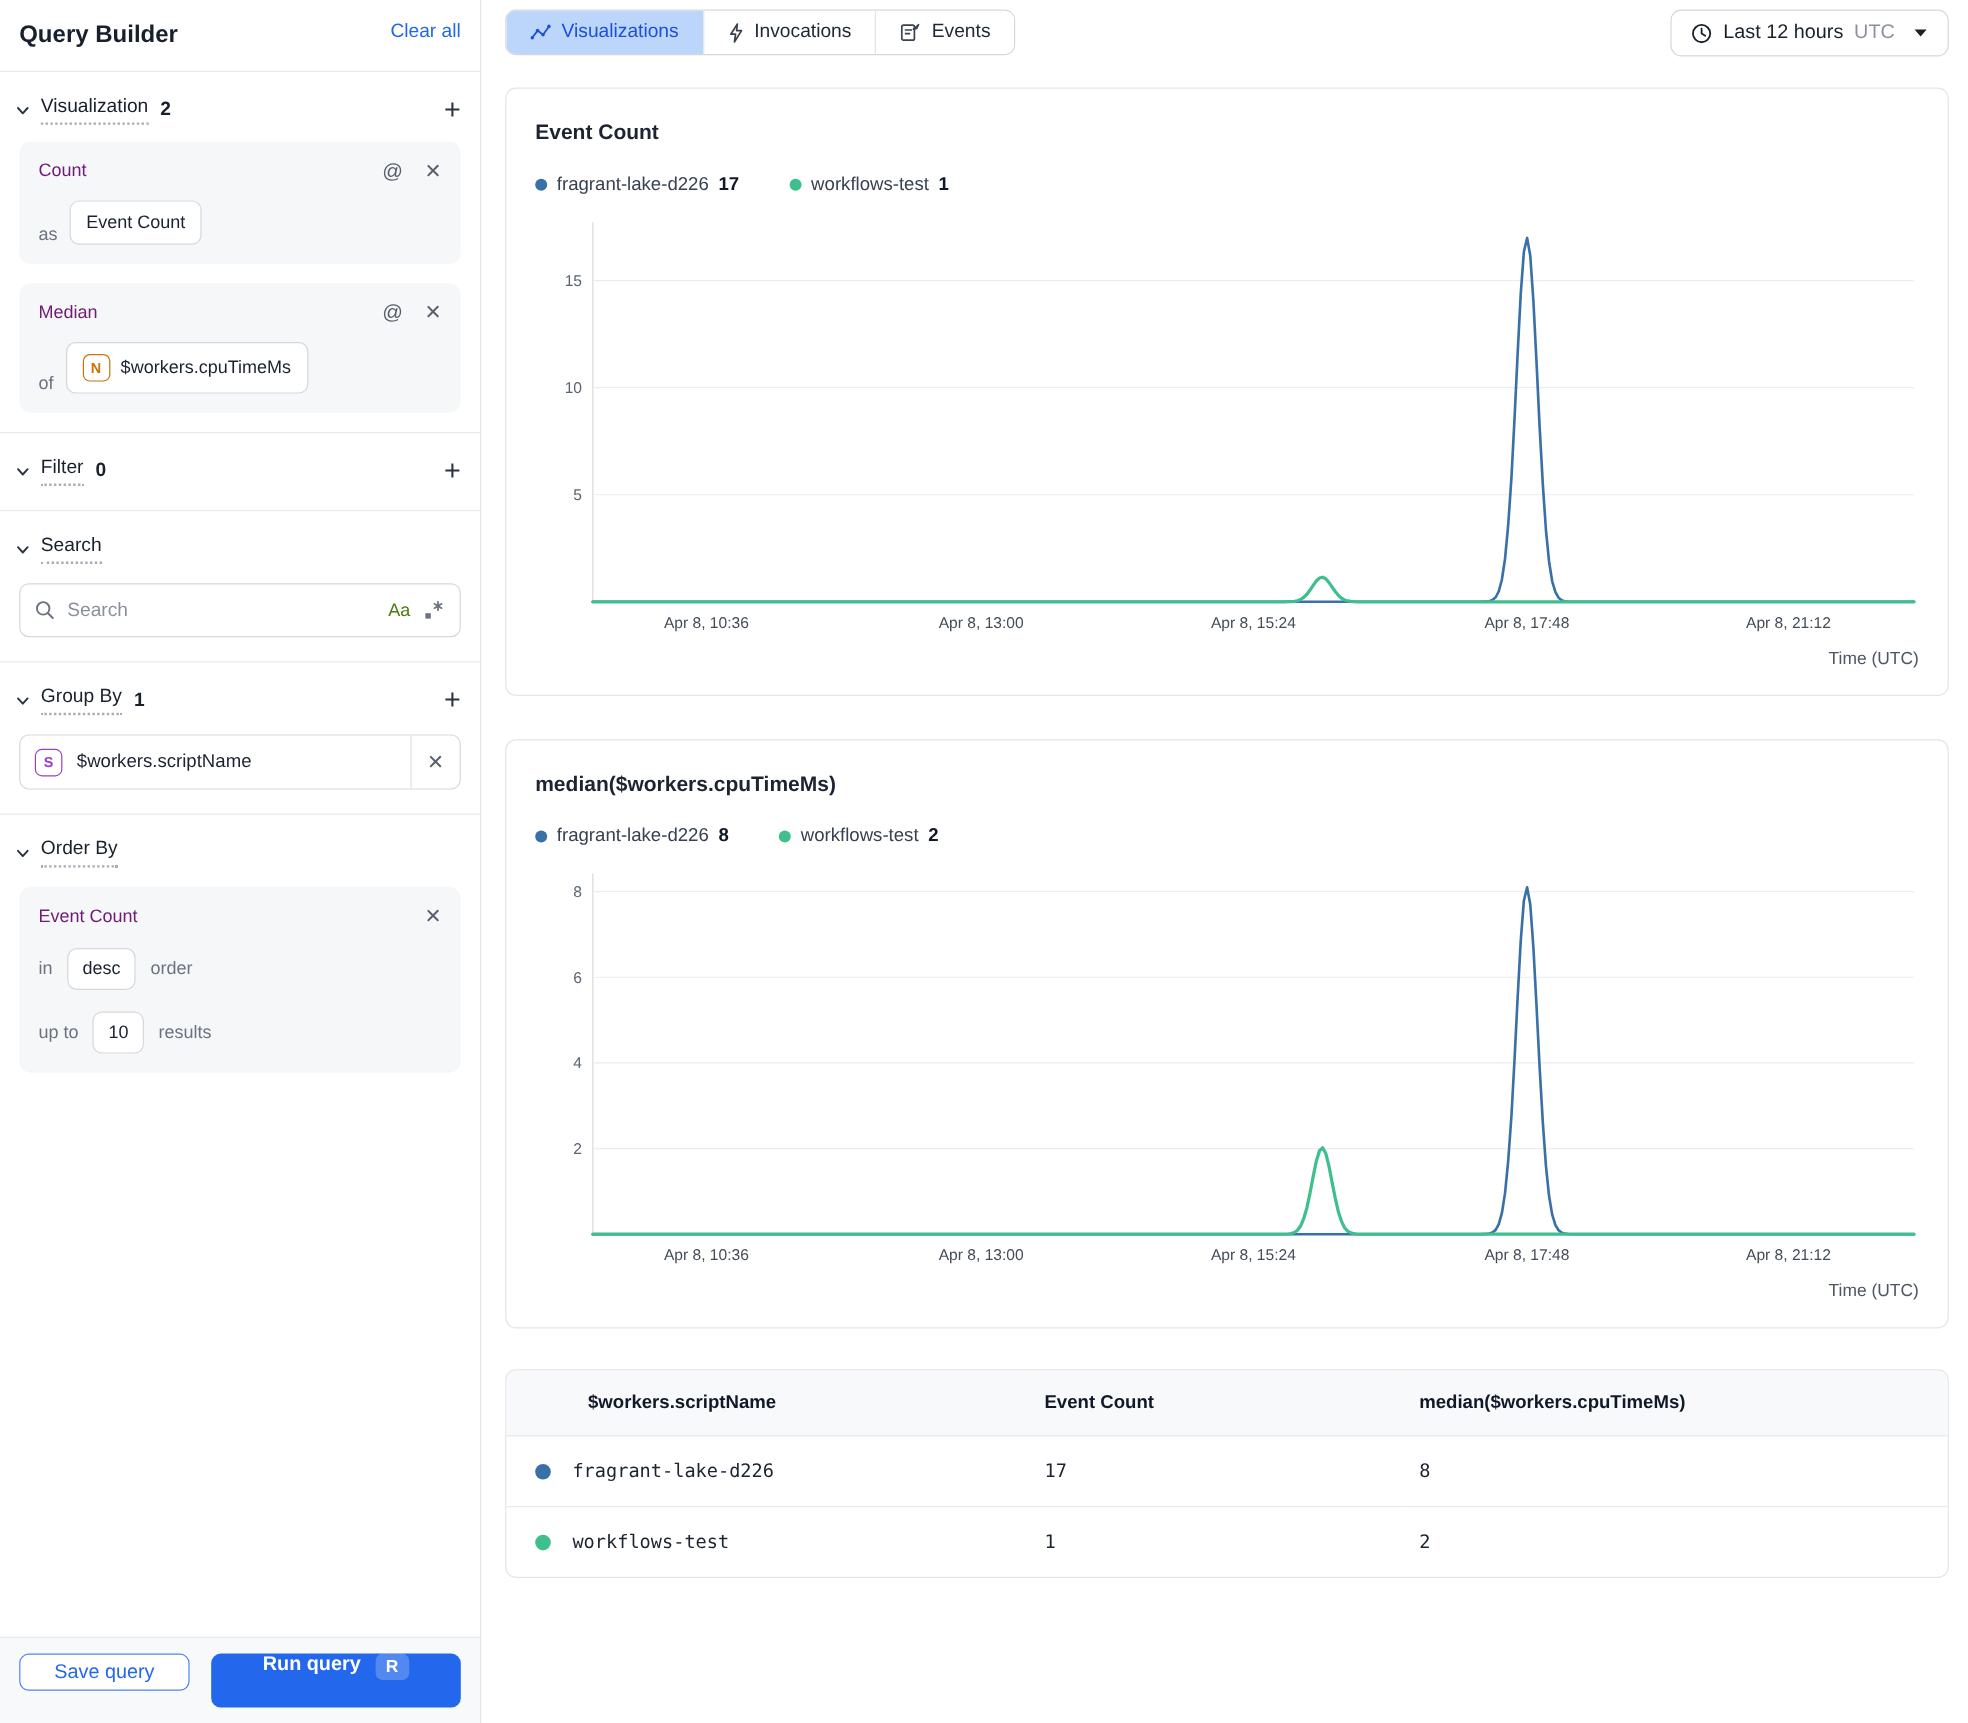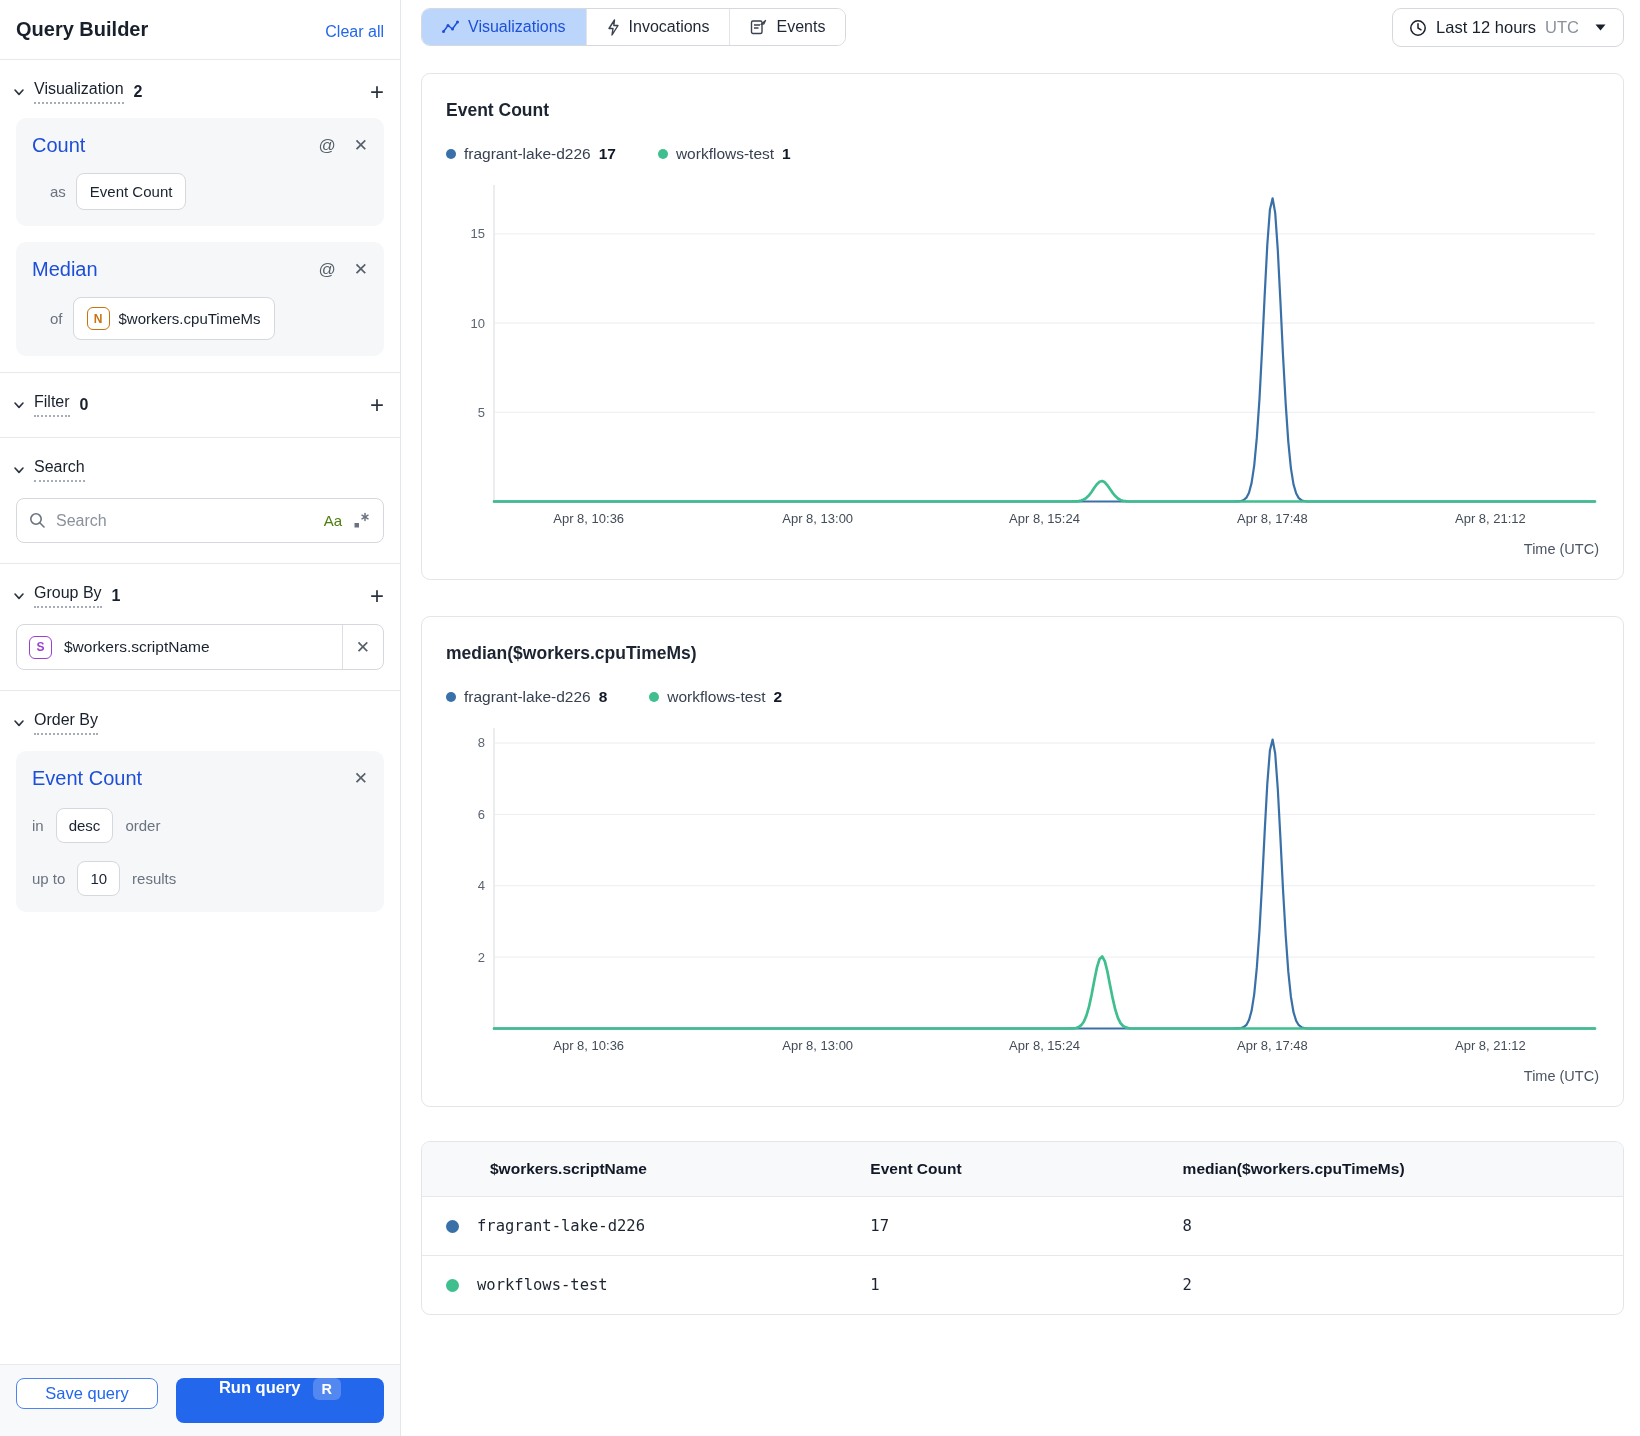--- a/index.html
+++ b/index.html
@@ -3,37 +3,37 @@
 <meta charset="utf-8">
 <style>
   * { margin:0; padding:0; box-sizing:border-box; }
   html,body { width:1640px; height:1436px; overflow:hidden; }
   body {
     font-family:"Liberation Sans","DejaVu Sans",sans-serif;
     background:#ffffff; color:#1b2430; display:flex; font-size:16px;
   }
   
   .sidebar { width:401px; border-right:1px solid #e4e6ea; display:flex; flex-direction:column; background:#fff; position:relative; }
-  .sb-header { display:flex; align-items:flex-end; justify-content:space-between; padding:18px 16px; border-bottom:1px solid #e8e9ec; }
+  .sb-header { display:flex; align-items:flex-start; justify-content:space-between; padding:18px 16px; border-bottom:1px solid #e8e9ec; }
   .sb-title { font-size:20px; font-weight:700; color:#18202c; }
   .link-blue { color:#2367ec; font-size:16px; cursor:pointer; background:none; border:none; font-family:inherit; }
   .sb-scroll { flex:1; overflow:hidden; }
   .section-hr { border:none; border-top:1px solid #e8e9ec; margin:6px 0 0 0; }
   .sec-head { display:flex; align-items:center; padding:20px 16px 14px 12px; }
   .chev { width:14px; height:14px; margin-right:8px; flex:none; }
   .sec-label { font-size:16px; color:#18202c; border-bottom:2px dotted #a7adb6; padding-bottom:4px; }
   .sec-count { font-size:16px; font-weight:700; margin-left:10px; color:#18202c; }
   .sec-plus { margin-left:auto; font-size:24px; font-weight:300; color:#2b3340; line-height:16px; cursor:pointer; background:none; border:none; font-family:inherit; }
   .card { background:#f6f7f8; border-radius:10px; margin:0 16px 16px 16px; padding:16px; }
   .card-head { display:flex; align-items:center; }
-  .card-title { font-size:20px; font-weight:500; color:#1d4ed8; }
+  .card-title { font-size:15px; font-weight:500; color:#701a75; }
   .icon-btn { background:none; border:none; color:#565f6b; font-size:17px; cursor:pointer; line-height:1; font-family:inherit; }
   .card-head .icon-btn { margin-left:18px; }
   .card-head .spacer { flex:1; }
-  .card-row { display:flex; align-items:center; margin-top:16px; gap:10px;margin-left:18px; }
+  .card-row { display:flex; align-items:flex-end; margin-top:16px; gap:10px; }
   .muted { color:#6b7280; font-size:15px; }
   .val-box { background:#fff; border:1px solid #d5d8dd; border-radius:8px; padding:9px 13px; font-size:15px; color:#1a2230; display:inline-flex; align-items:center; gap:9px; }
   .type-badge { width:23px; height:23px; border-radius:6px; border:1.6px solid; display:inline-flex; align-items:center; justify-content:center; font-size:12px; font-weight:700; flex:none; }
   .type-n { border-color:#c9730c; color:#c9730c; }
   .type-s { border-color:#9b3fd1; color:#9b3fd1; }
   .search-box { display:flex; align-items:center; margin:2px 16px 20px 16px; border:1px solid #d5d8dd; border-radius:8px; height:45px; padding:0 12px 0 12px; background:#fff; gap:10px; }
   .search-box input { border:none; outline:none; flex:1; font-size:16px; font-family:inherit; color:#1a2230; background:transparent; }
   .search-box input::placeholder { color:#8a919c; }
   .sb-ico { color:#6b7280; }
   .case-ico { font-size:15px; color:#4d7c0f; cursor:pointer; }

